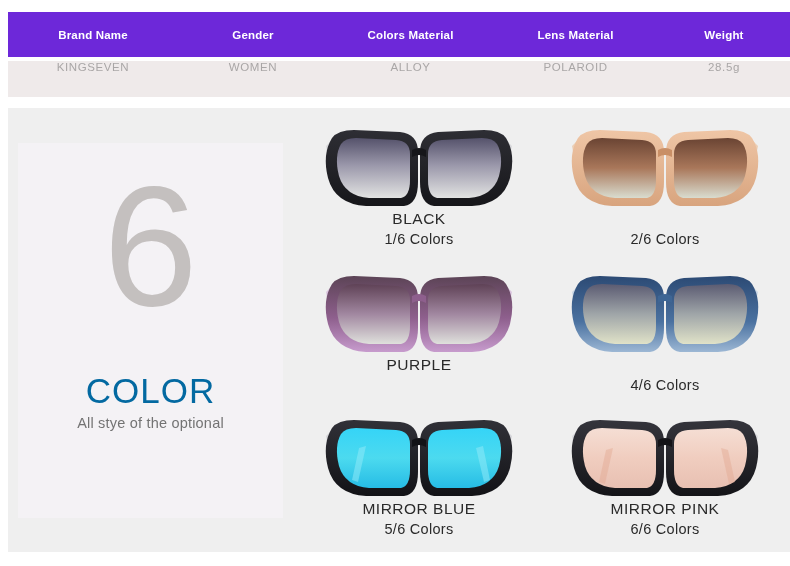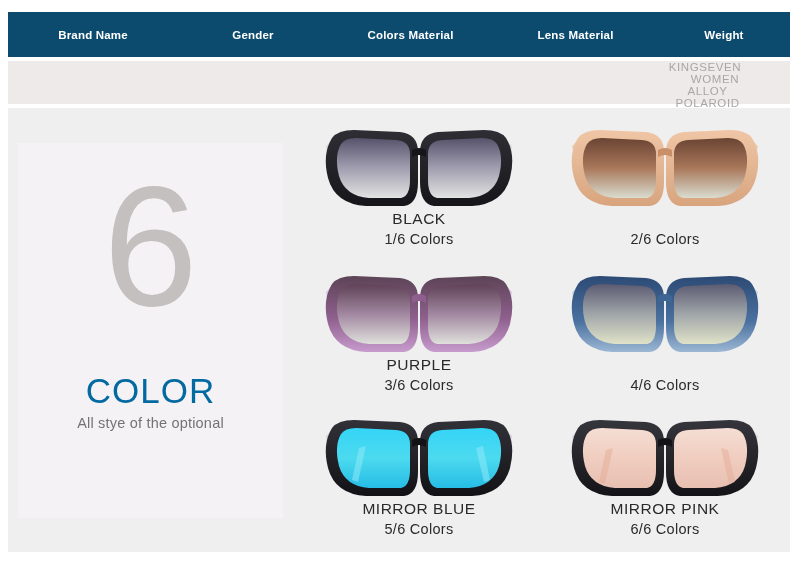--- a/index.html
+++ b/index.html
@@ -20,34 +20,33 @@
     background: #ffffff;
   }
 
   
   .spec-header {
     position: absolute;
     left: 8px;
     top: 12px;
     width: 782px;
     height: 45px;
-    background: #0c4a6e;
+    background: #6d28d9;
     display: flex;
     align-items: center;
   }
   .spec-row {
     position: absolute;
     left: 8px;
     top: 61px;
     width: 782px;
-    height: 43px;
+    height: 36px;
     background: #efeaea;
     display: flex;
-    align-items: flex-end;
-    flex-direction: column;
+    align-items: flex-start;
   }
   .spec-cell {
     text-align: center;
     font-size: 11.5px;
     letter-spacing: 0.2px;
   }
   .spec-header .spec-cell {
     color: #ffffff;
     font-weight: bold;
   }
@@ -272,21 +271,20 @@
             <path d="M34 34 L56 40 L50 74 L30 60 Z" fill="#6a4a60"></path>
             <path d="M196 34 L174 40 L180 74 L200 60 Z" fill="#6a4a60"></path>
             <path d="M28 22 Q18 38 24 62 Q31 88 62 90 L100 90 Q114 88 114 66 L114 36 Q114 18 96 16 L50 14 Q34 14 28 22 Z" fill="url(#frA2)"></path>
             <path d="M202 22 Q212 38 206 62 Q199 88 168 90 L130 90 Q116 88 116 66 L116 36 Q116 18 134 16 L180 14 Q196 14 202 22 Z" fill="url(#frA2)"></path>
             <path d="M37 28 Q30 40 35 60 Q41 80 65 82 L97 82 Q106 80 106 64 L106 38 Q106 25 92 24 L52 22 Q41 22 37 28 Z" fill="url(#lensA2)"></path>
             <path d="M193 28 Q200 40 195 60 Q189 80 165 82 L133 82 Q124 80 124 64 L124 38 Q124 25 138 24 L178 22 Q189 22 193 28 Z" fill="url(#lensA2)"></path>
             <path d="M108 34 Q115 30 122 34 L122 41 Q115 37 108 41 Z" fill="#8e5f8d"></path>
           </svg>
         </div>
         <div class="cap cap-name">PURPLE</div>
-        <div class="cap cap-count">3/6  Colors</div>
       </div>
 
       <div class="cell r1 k1">
         <div class="glass-wrap">
           <svg class="glass-svg" width="230" height="96" viewBox="0 0 230 96">
             <defs>
               <linearGradient id="lensA3" x1="0" y1="0" x2="0" y2="1">
                 <stop offset="0%" stop-color="#5b5b72"></stop>
                   <stop offset="50%" stop-color="#9fa5a8"></stop>
                   <stop offset="100%" stop-color="#e0e2c8"></stop>

